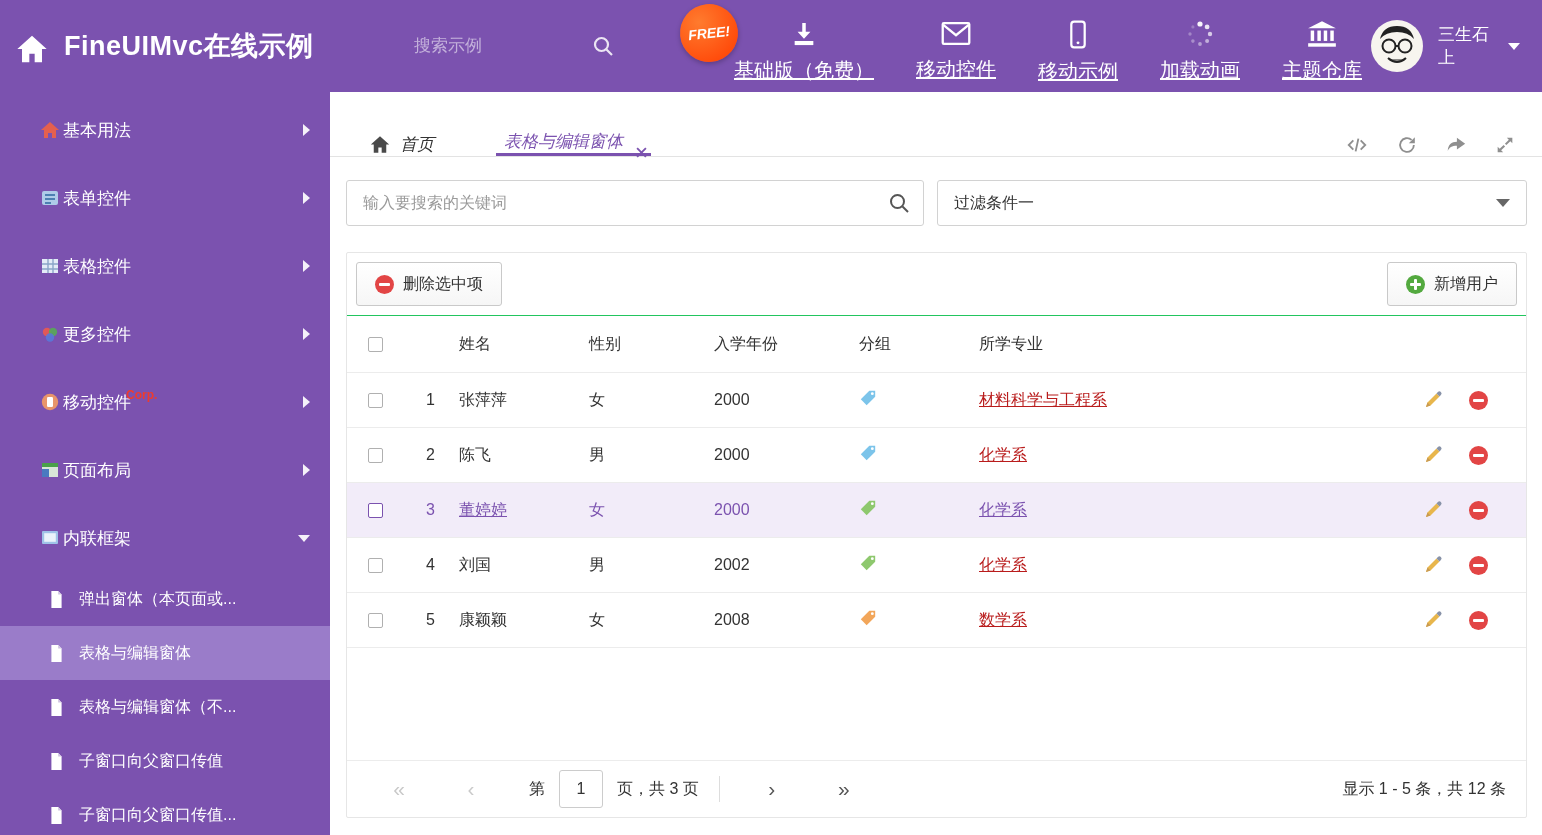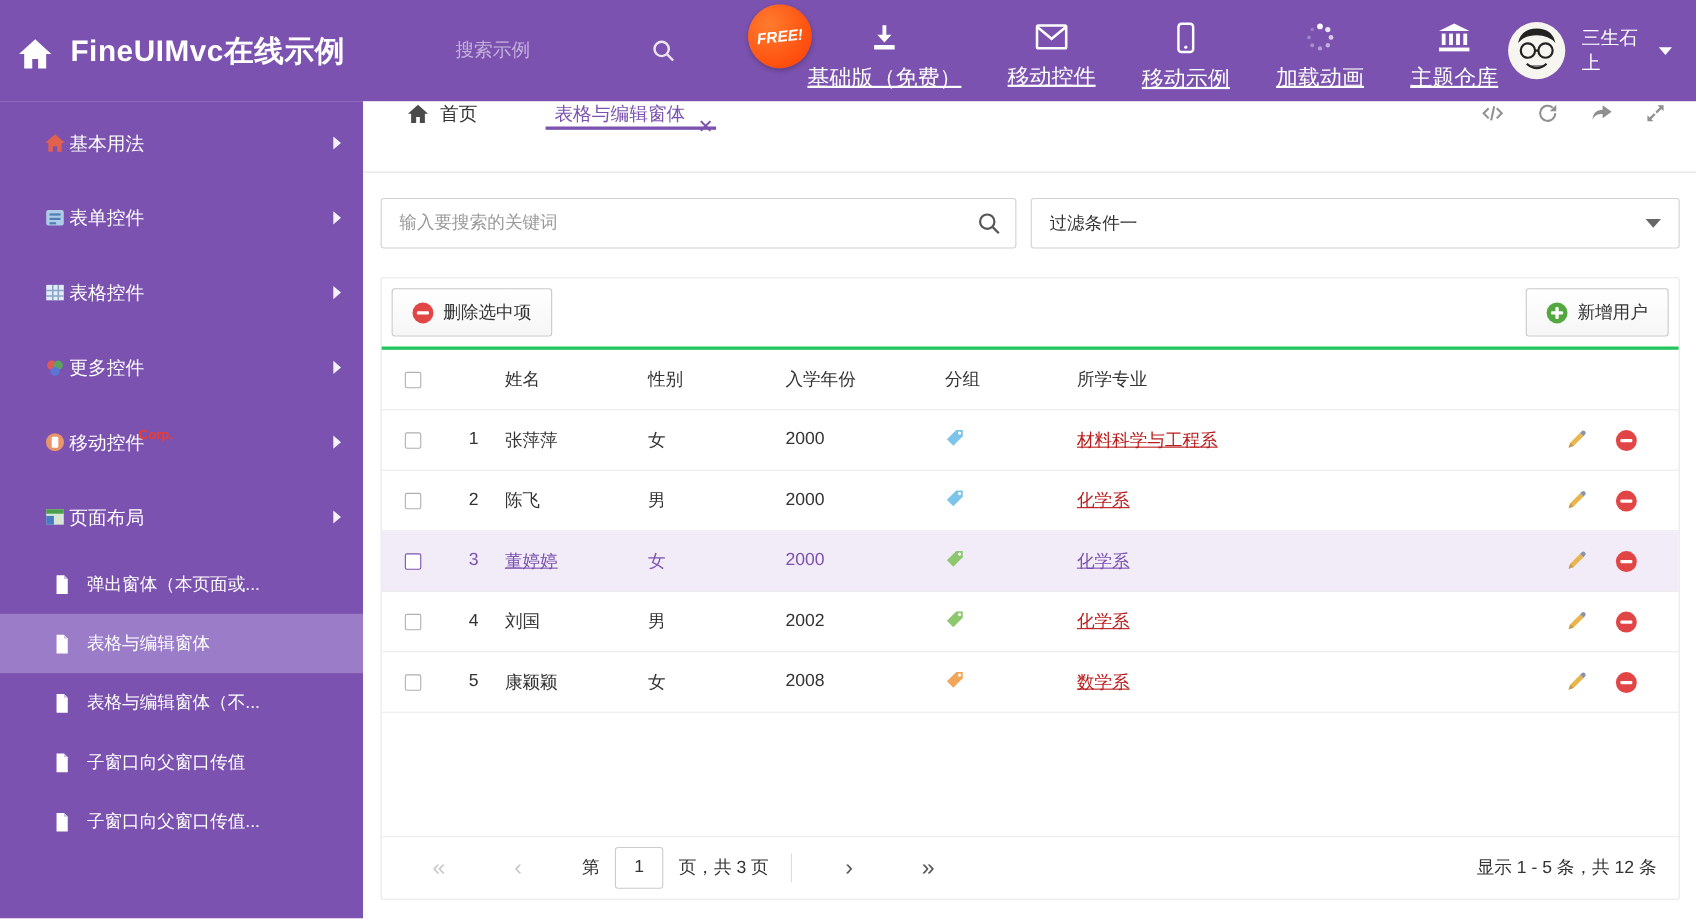--- a/index.html
+++ b/index.html
@@ -31,21 +31,21 @@
   .side-item { height:68px; display:flex; align-items:center; gap:3px; padding:0 20px 0 40px; font-size:17px; cursor:pointer; }
   .side-item .arrow { margin-left:auto; }
   .tri-right { width:0; height:0; border-top:6px solid transparent; border-bottom:6px solid transparent; border-left:7px solid rgba(255,255,255,.92); }
   .tri-down { width:0; height:0; border-left:6px solid transparent; border-right:6px solid transparent; border-top:7px solid rgba(255,255,255,.92); }
   .corp-badge { color:#ef3b2d; font-size:12px; font-weight:bold; position:relative; top:-7px; left:-8px; }
   .side-sub { height:54px; display:flex; align-items:center; gap:14px; padding-left:48px; font-size:16px; cursor:pointer; white-space:nowrap; }
   .side-sub.selected { background:#9a7cc9; }
 
   
   .main { flex:1; display:flex; flex-direction:column; background:#fff; min-width:0; }
-  .tabbar { height:65px; border-bottom:1px solid #e3e3e3; display:flex; align-items:flex-start; padding-left:36px; }
+  .tabbar { height:65px; border-bottom:1px solid #e3e3e3; display:flex; align-items:flex-end; padding-left:36px;font-style:italic; }
   .tab { display:flex; align-items:center; gap:10px; font-size:17px; color:#333; cursor:pointer; }
   .tab.home { margin-right:58px; padding:0 4px; }
   .tab.active { color:#7b52af; border-bottom:3px solid #7b52af; position:relative; padding:0 28px 0 8px; }
   .tab-close { position:absolute; top:13px; right:4px; cursor:pointer; }
   .tabbar-tools { margin-left:auto; display:flex; align-items:center; gap:27px; padding-right:26px; color:#8f8f8f; }
   .tool-icon { cursor:pointer; display:flex; }
 
   .content { flex:1; padding:23px 15px 0 16px; display:flex; flex-direction:column; min-height:0; }
   .filter-row { display:flex; gap:13px; margin-bottom:26px; }
   .search-box { position:relative; width:578px; flex:none; }
@@ -60,21 +60,21 @@
   .btn { height:44px; border:1px solid #c9c9c9; border-radius:3px; background:linear-gradient(#ffffff,#f6f6f6); display:flex; align-items:center; gap:9px; padding:0 18px; font-size:16px; color:#333; cursor:pointer; }
   .btn.add { margin-left:auto; }
 
   .icon-minus, .icon-plus { width:19px; height:19px; border-radius:50%; position:relative; display:inline-block; flex:none; }
   .icon-minus { background:#e24545; }
   .icon-plus { background:#53a93f; }
   .icon-minus::after, .icon-plus::after { content:""; position:absolute; left:4px; right:4px; top:8px; height:3px; background:#fff; border-radius:1px; }
   .icon-plus::before { content:""; position:absolute; top:4px; bottom:4px; left:8px; width:3px; background:#fff; border-radius:1px; }
 
   .trow { display:grid; grid-template-columns:56px 48px 130px 125px 145px 120px 1fr 110px; align-items:center; height:55px; border-bottom:1px solid #ececec; font-size:16px; color:#333; }
-  .trow.thead { height:58px; border-top:3px solid #22c55e; }
+  .trow.thead { height:58px; border-top:1px solid #22c55e; }
   .cell { padding-left:8px; overflow:hidden; white-space:nowrap; }
   .cell-check { display:flex; justify-content:center; }
   .cell-num { text-align:right; padding-right:16px; }
   .checkbox { width:15px; height:15px; border:1px solid #b0b0b0; border-radius:2px; background:#fff; cursor:pointer; }
   a.major { color:#b91c1c; text-decoration:underline; cursor:pointer; }
   .cell-actions { display:flex; justify-content:flex-end; align-items:center; gap:26px; padding-right:38px; }
   .trow.selected { background:#f2ecf9; color:#7b52af; }
   .trow.selected a.major { color:#7b52af; }
   .trow.selected .checkbox { border-color:#7b52af; }
   .spacer { flex:1; }
@@ -245,20 +245,30 @@
     <div class="side-item">
       <span style="display:flex;">
           <svg width="20" height="20" viewBox="0 0 20 20">
             <rect x="2" y="3" width="16" height="14" fill="#d8e6d8"></rect>
             <rect x="2" y="3" width="16" height="4" fill="#4aa04a"></rect>
             <rect x="2" y="9" width="7" height="8" fill="#4a7ac0"></rect>
           </svg>
         </span>
       <span>页面布局</span>
       <span class="arrow tri-right"></span>
+    </div>
+    <div class="side-item">
+      <span style="display:flex;">
+          <svg width="20" height="20" viewBox="0 0 20 20">
+            <rect x="2" y="3" width="16" height="13" rx="1" fill="#9fc3e8"></rect>
+            <rect x="4.2" y="5.2" width="11.6" height="8.6" fill="#eaf3fb"></rect>
+          </svg>
+        </span>
+      <span>内联框架</span>
+      <span class="arrow tri-down"></span>
     </div>
 
     <div class="side-sub">
       <span style="display:flex;">
           <svg width="17" height="19" viewBox="0 0 20 22">
             <path d="M4 1 H12 L16 5 V21 H4 Z" fill="#fff"></path>
             <path d="M12 1 V5 H16 Z" fill="#cfc3e0"></path>
           </svg>
         </span>
       <span>弹出窗体（本页面或...</span>

